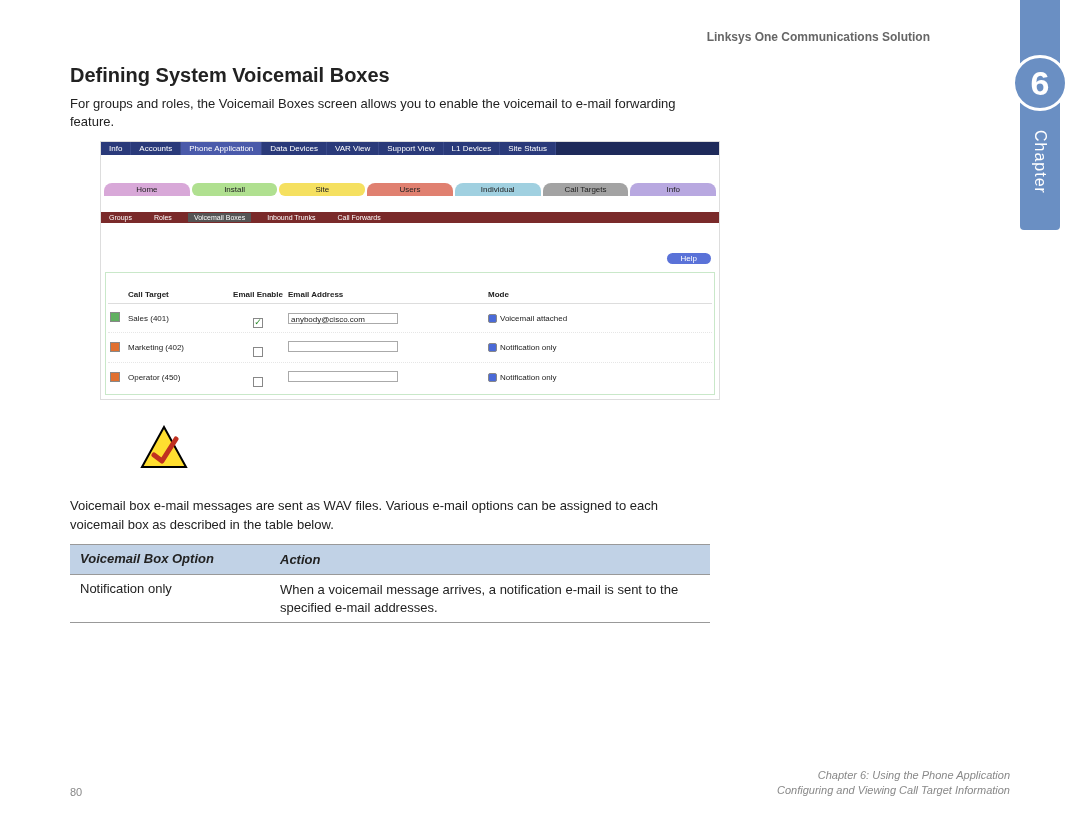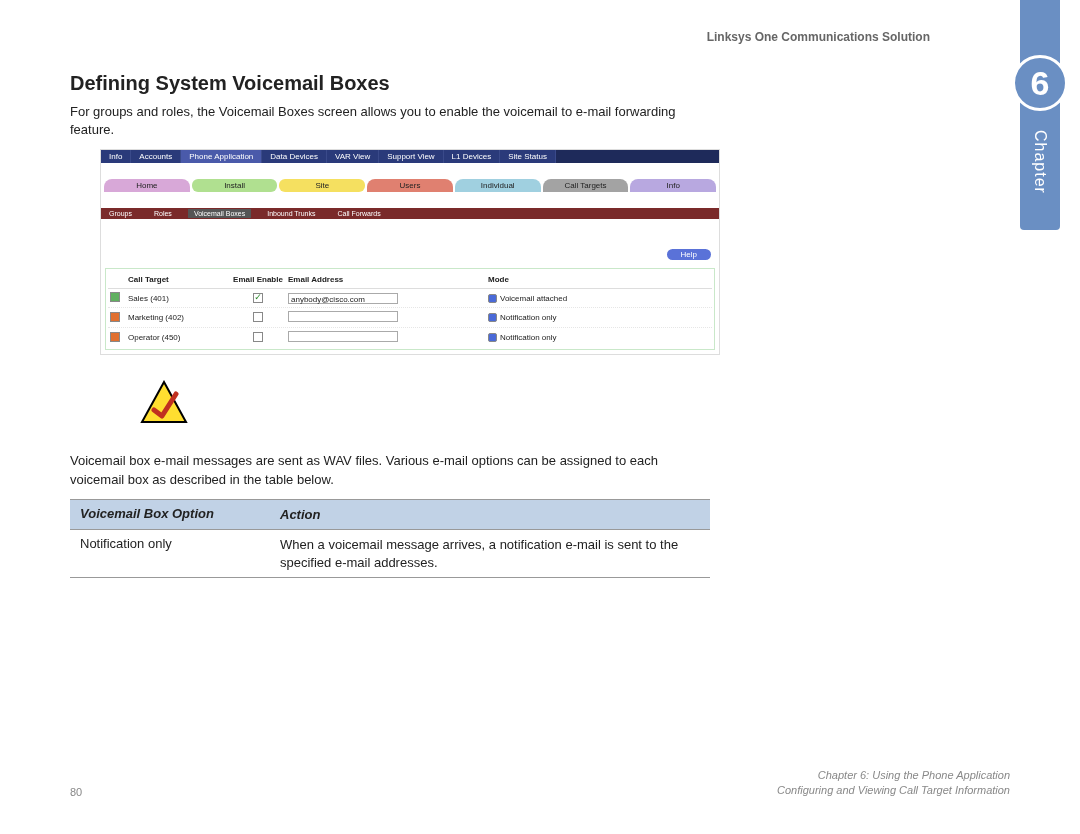--- a/index.html
+++ b/index.html
@@ -14,21 +14,21 @@
   }
   .page {
     padding: 30px 70px 20px 70px;
     width: 1000px;
   }
   .doc-header {
     text-align: right;
     font-size: 12px;
     font-weight: bold;
     color: #666;
-    margin-bottom: 28px;
+    margin-bottom: 20px;
   }
   .section-title {
     font-size: 20px;
     font-weight: bold;
     margin-bottom: 8px;
   }
   .body-text {
     font-size: 13px;
     line-height: 1.4;
     margin-bottom: 10px;
@@ -91,21 +91,21 @@
   .top-tab {
     padding: 2px 8px;
     color: #fff;
     font-size: 8px;
     border-right: 1px solid #3a4a8a;
     background: #2a3a7a;
   }
   .top-tab.active { background: #4a5aaa; }
   .mid-tabs {
     display: flex;
-    margin-top: 0;
+    margin-top: 12px;
     padding: 16px 2px;
   }
   .mid-tab {
     flex: 1;
     text-align: center;
     font-size: 8px;
     padding: 2px 0;
     border-radius: 8px 8px 0 0;
     margin: 0 1px;
     color: #222;
@@ -147,21 +147,21 @@
   .vm-row {
     display: flex;
     align-items: center;
     font-size: 8px;
     padding: 3px 2px;
     border-bottom: 1px dotted #e6e6e6;
   }
   .vm-row:last-child { border-bottom: none; }
   .c-icon { width: 18px; }
   .c-target { width: 100px; }
-  .c-enable { width: 60px; text-align: center; }
+  .c-enable { width: 60px; text-align: center; margin-top: 11px; }
   .c-email { width: 200px; }
   .c-mode { width: 140px; display:flex; align-items:center; gap:3px;}
   .mini-icon {
     display:inline-block; width:10px; height:10px;
     background:#e07030; border:1px solid #888;
   }
   .mini-icon.green { background:#60b060; }
   .mini-icon.blue { background:#4a6ad8; border-radius:2px; width:9px; height:9px;}
   .chk { width:10px; height:10px; border:1px solid #888; display:inline-block; background:#fff;}
   .chk.on::after{content:"✓"; color:#2a8a2a; font-size:9px; position:relative; top:-2px;}

